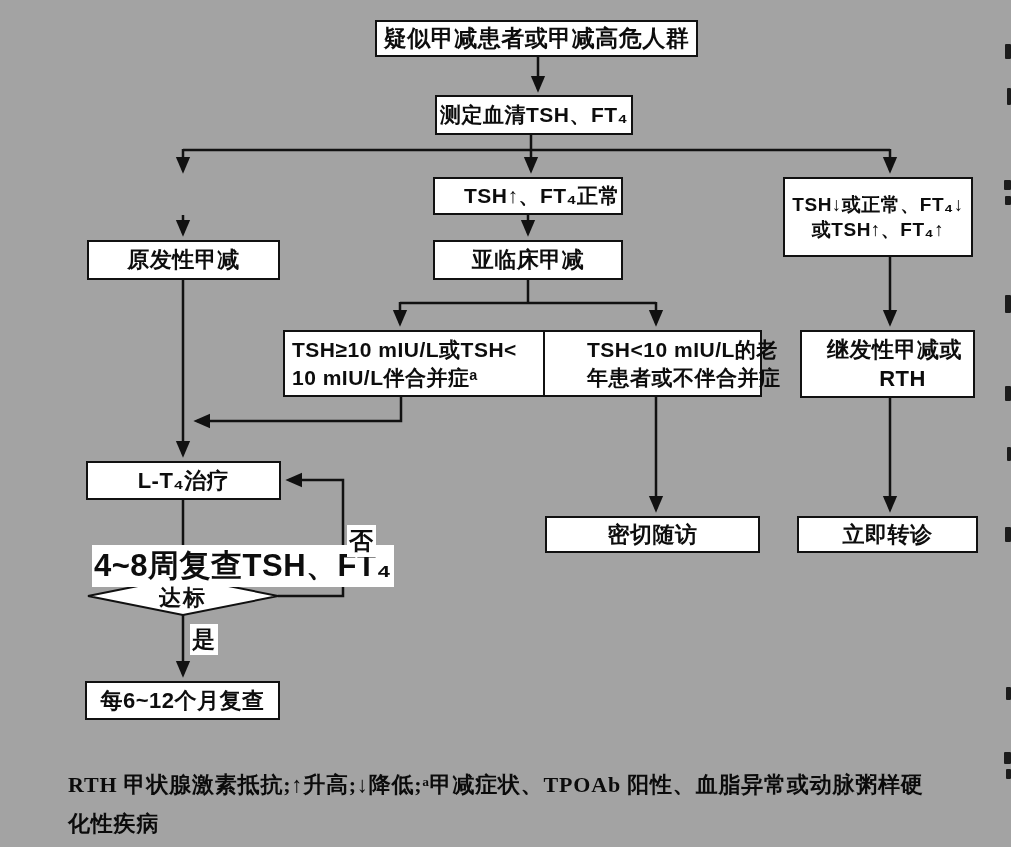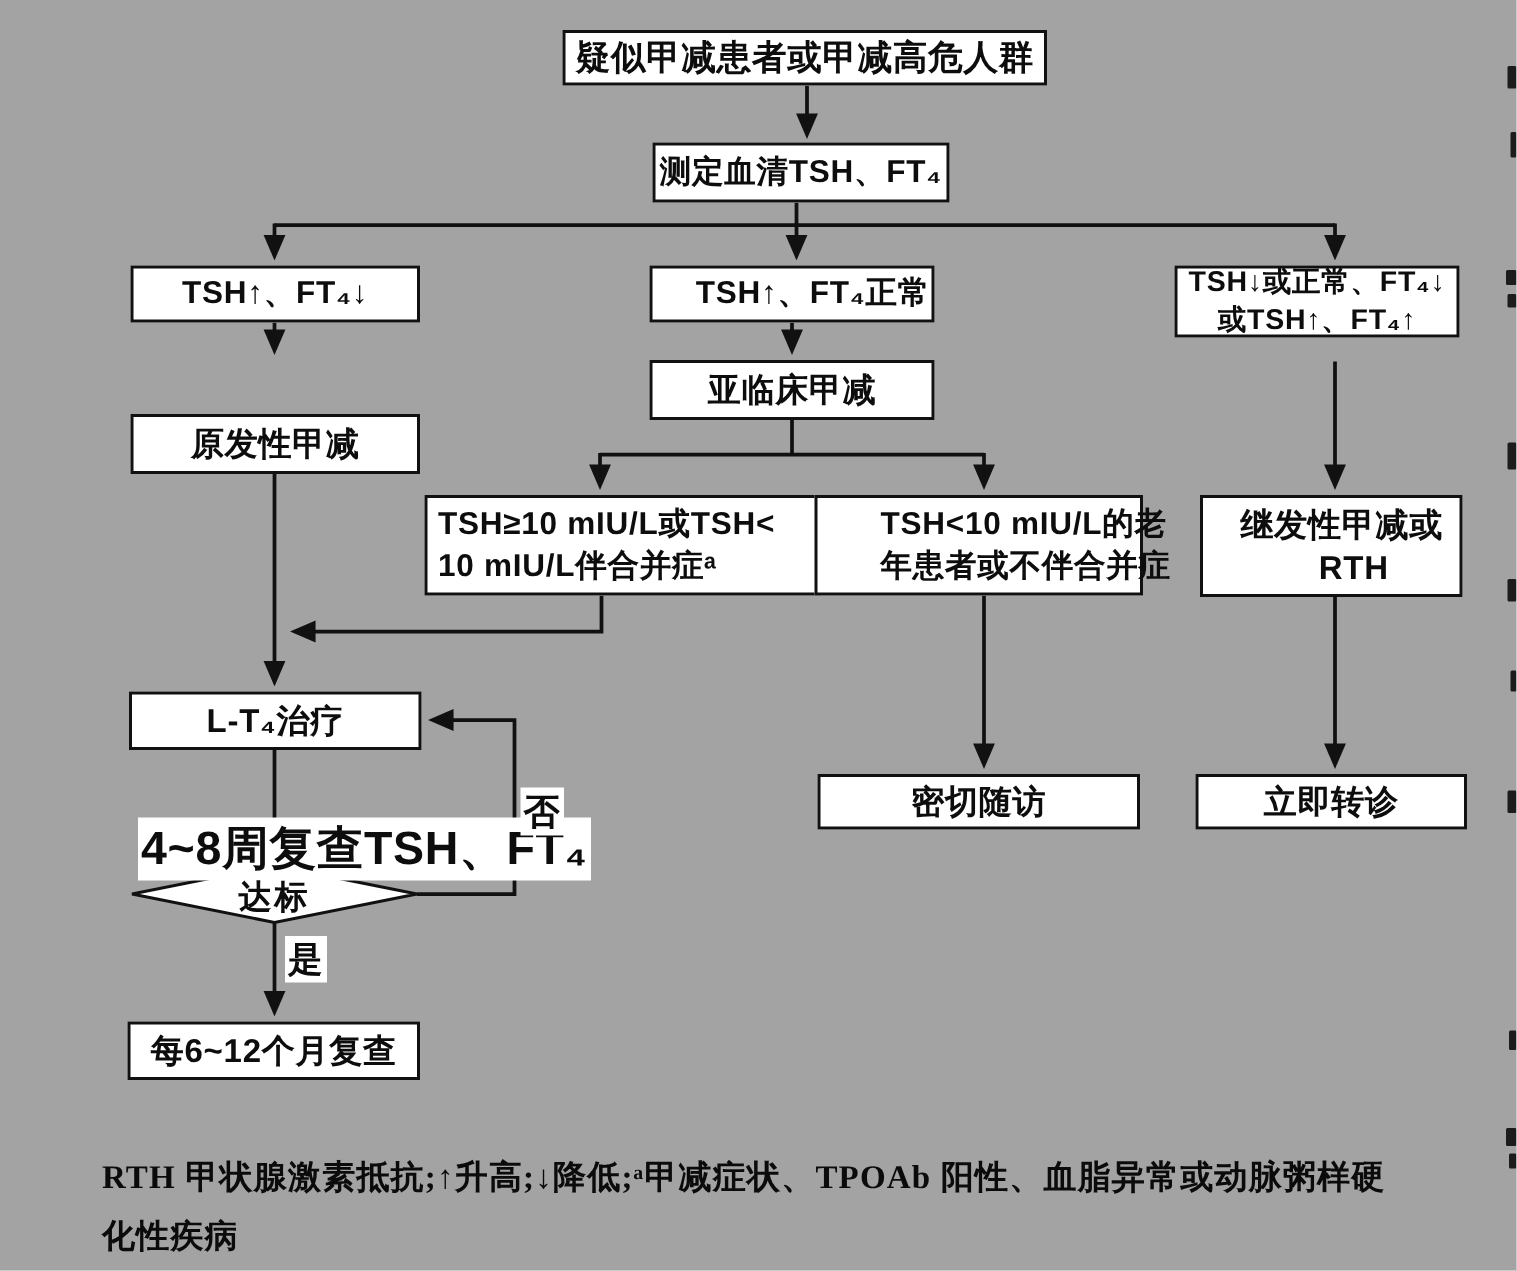--- a/index.html
+++ b/index.html
@@ -75,30 +75,29 @@
       <path d="M183,615 V674" marker-end="url(#ah)"></path>
 
       <polygon points="88,596 183,577 278,596 183,615" fill="#fff" stroke-width="2"></polygon>
     </g>
   </svg>
 
   <div class="box" style="left:375px;top:20px;width:323px;height:37px;font-size:23px;">疑似甲减患者或甲减高危人群</div>
 
   <div class="box" style="left:435px;top:95px;width:198px;height:40px;font-size:21px;">测定血清TSH、FT₄</div>
 
-  <div class="box" style="left:87px;top:177px;width:193px;height:38px;font-size:21px;">TSH↑、FT₄↓</div>
 
   <div class="box" style="left:433px;top:177px;width:190px;height:38px;font-size:21px;padding-left:28px;">TSH↑、FT₄正常</div>
 
-  <div class="box" style="left:783px;top:177px;width:190px;height:48px;font-size:19px;">
+  <div class="box" style="left:783px;top:177px;width:190px;height:80px;font-size:19px;">
     <span class="ln">TSH↓或正常、FT₄↓</span>
     <span class="ln">或TSH↑、FT₄↑</span>
   </div>
 
-  <div class="box" style="left:87px;top:240px;width:193px;height:40px;margin-top:36px;">原发性甲减</div>
+  <div class="box" style="left:87px;top:240px;width:193px;height:40px;">原发性甲减</div>
 
   <div class="box" style="left:433px;top:240px;width:190px;height:40px;">亚临床甲减</div>
 
   <div class="box leftalign" style="left:283px;top:330px;width:264px;height:67px;">
     <span class="ln">TSH≥10 mIU/L或TSH&lt;</span>
     <span class="ln">10 mIU/L伴合并症ᵃ</span>
   </div>
 
   <div class="box leftalign" style="left:543px;top:330px;width:219px;height:67px;padding-left:42px;">
     <span class="ln">TSH&lt;10 mIU/L的老</span>

